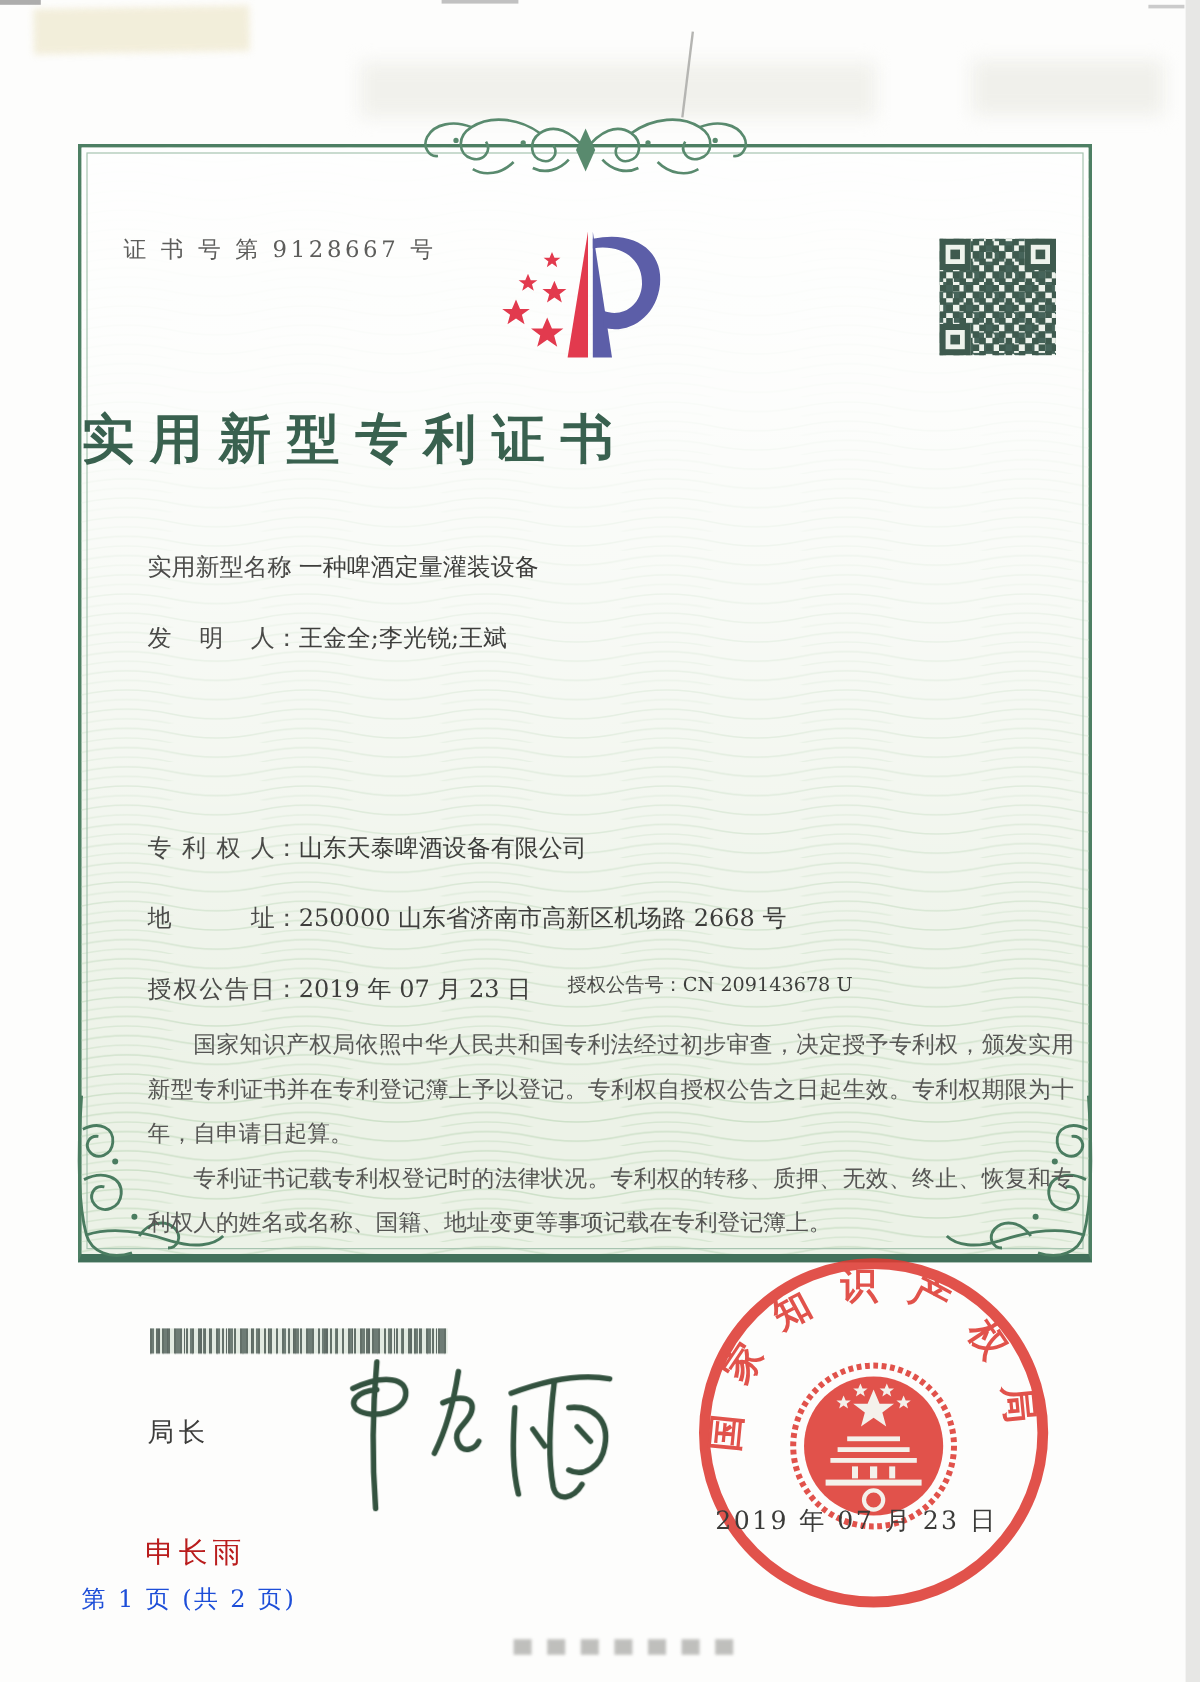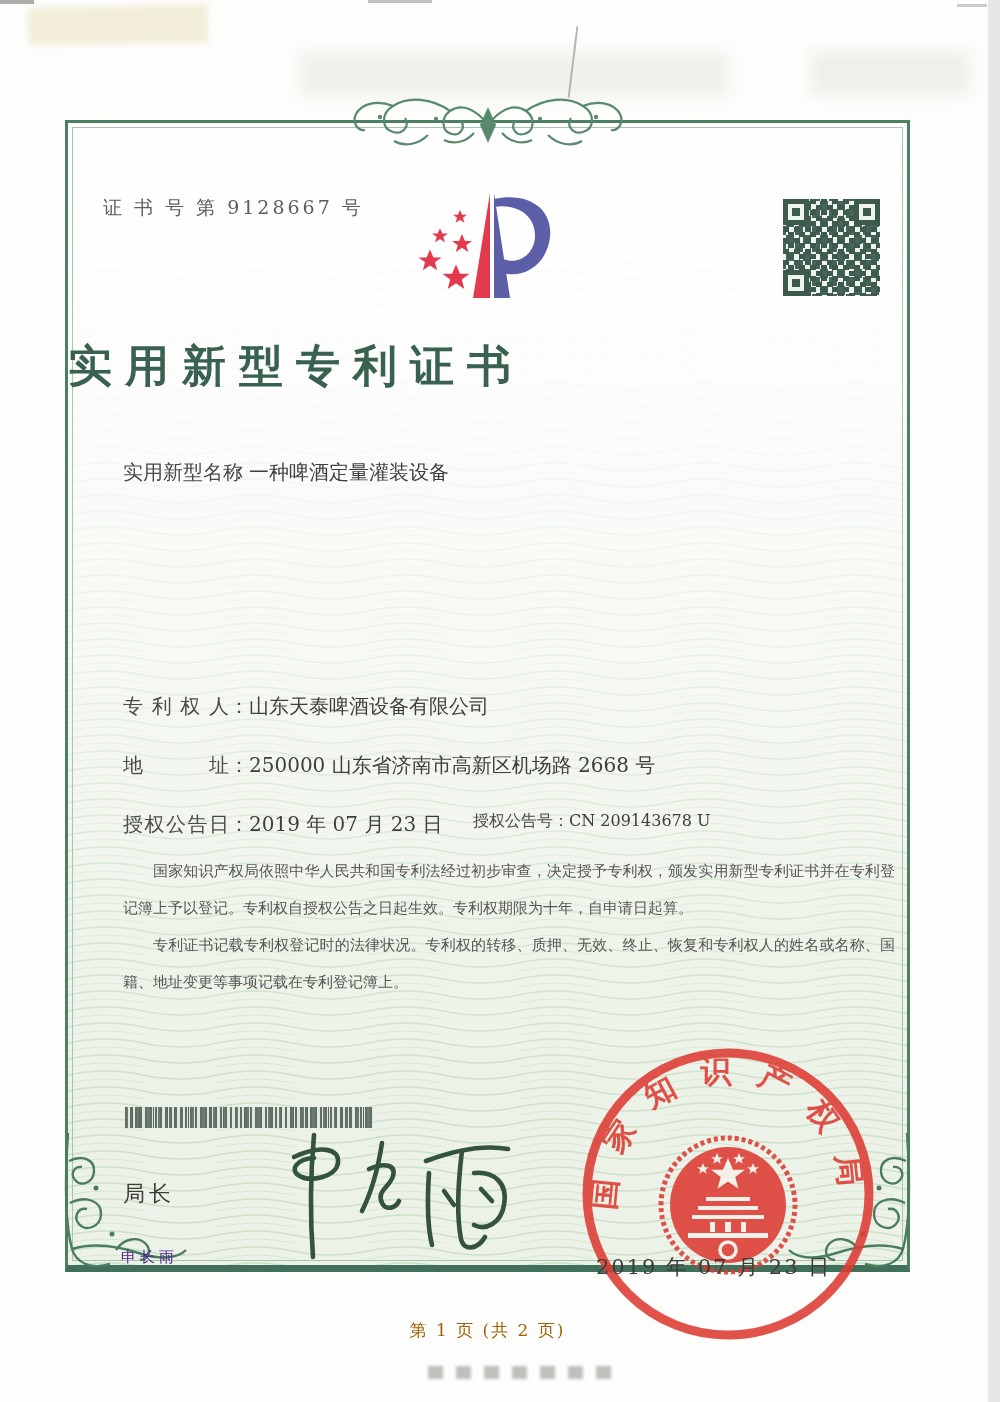--- a/index.html
+++ b/index.html
@@ -19,21 +19,21 @@
   .topline-a { position:absolute; left:0; top:0; width:34px; height:4px; background:#8a8a8a; opacity:.7; }
   .topline-b { position:absolute; left:368px; top:0; width:64px; height:3px; background:#9a9a9a; opacity:.6; }
   .topline-c { position:absolute; left:957px; top:4px; width:30px; height:3px; background:#aaa; opacity:.6; }
   .scratch { position:absolute; left:572px; top:26px; width:2px; height:72px; background:#b5b5b2; transform:rotate(7deg); }
   .stray-mark { position:absolute; left:287px; top:222px; font-size:15px; color:#9c9c98; }
   .residue { position:absolute; left:428px; top:1366px; display:flex; gap:13px; }
   .residue i { width:15px; height:13px; background:#8d8d89; filter:blur(1.4px); opacity:.55; display:block; }
 
   
   .cert {
-    position:absolute; left:65px; top:120px; width:845px; height:1152px;
+    position:absolute; left:65px; top:120px; width:845px; height:932px;
     border:3px solid #4d7f63; border-bottom:7px solid #41705a;
     background:#ecf2e7; box-sizing:border-box;
   }
   .waves { position:absolute; inset:0; width:100%; height:100%; z-index:0; }
   .whitewash { position:absolute; inset:0; z-index:1;
     background:linear-gradient(180deg, rgba(255,255,255,.97) 0%, rgba(255,255,255,.88) 22%,
       rgba(255,255,255,.55) 46%, rgba(255,255,255,.18) 70%, rgba(255,255,255,0) 88%); }
   .inner-line { position:absolute; inset:4px; border:1px solid #a6c4b0; z-index:2; pointer-events:none; }
 
   .orn-top { position:absolute; left:50%; top:-28px; transform:translateX(-50%); z-index:3; }
@@ -56,40 +56,40 @@
   .title { position:absolute; left:0; right:0; top:214px; text-align:left;
     font-size:44px; font-weight:600; letter-spacing:13px; color:#39614f; }
 
   .row { position:absolute; left:55px; font-size:20px; color:#4a4a48; white-space:nowrap; }
   .lbl { display:inline-block; width:106px; text-align:justify; text-align-last:justify; vertical-align:bottom; }
   .val { margin-left:0; color:#3e3e3c; }
   .r0{top:336px} .r1{top:395px} .r2{top:453px} .r3{top:512px} .r4{top:570px} .r5{top:629px}
   .grant { position:absolute; top:688px; left:55px; font-size:20px; color:#4a4a48; white-space:nowrap; }
   .grant2 { position:absolute; top:688px; left:405px; font-size:16px; color:#4a4a48; white-space:nowrap; }
 
-  .paras { position:absolute; left:55px; top:730px; width:772px; font-size:15px;
+  .paras { position:absolute; left:55px; top:730px; width:772px; font-size:19px;
     line-height:37px; color:#565654; text-align:justify; }
   .paras p { margin:0; text-indent:2em; }
 
   .barcode { position:absolute; left:57px; top:984px; width:248px; height:21px; opacity:.88;
     background:
       repeating-linear-gradient(90deg,#4e5d55 0 2px, rgba(0,0,0,0) 2px 5px),
       repeating-linear-gradient(90deg,#5a6a62 0 3px, rgba(0,0,0,0) 3px 11px),
       repeating-linear-gradient(90deg,#47554f 0 1px, rgba(0,0,0,0) 1px 7px),
       #dfe7dd; }
 
   .cm-title { position:absolute; left:55px; top:1056px; font-size:22px; letter-spacing:4px; color:#3d3d3b; }
-  .cm-name  { position:absolute; left:53px; top:1125px; font-size:15px; letter-spacing:4px; color:#4c1d95; }
+  .cm-name  { position:absolute; left:53px; top:1155px; font-size:24px; letter-spacing:4px; color:#b91c1c; }
   .signature { position:absolute; left:198px; top:998px; }
 
   .seal { position:absolute; left:505px; top:916px; mix-blend-mode:multiply; }
   .seal-date { position:absolute; left:528px; top:1130px; font-size:21px; letter-spacing:2px; color:#3b3b39; z-index:6; }
 
-  .page-footer { position:absolute; left:0; right:0; top:1196px; text-align:center;
-    font-size:17px; letter-spacing:2px; color:#a16207; }
+  .page-footer { position:absolute; left:0; right:0; top:1196px; text-align:left;
+    font-size:20px; letter-spacing:2px; color:#1d4ed8; }
 </style>
 </head>
 <body>
 
 <svg width="0" height="0" style="position:absolute" aria-hidden="true">
   <defs>
     <path id="st" d="M0,-10 2.94,-3.09 10,-3.09 4.29,1.18 6.18,8.09 0,3.82 -6.18,8.09 -4.29,1.18 -10,-3.09 -2.94,-3.09 Z"></path>
     <g id="topOrnHalf" stroke="#598a6e" fill="none" stroke-width="2.2">
       <path d="M0,30 C12,14 26,8 38,16 C48,23 46,37 36,39 C28,41 22,33 27,26"></path>
       <path d="M38,16 C56,3 80,1 95,11 C108,19 106,34 95,37 C85,40 78,31 83,23"></path>
@@ -172,20 +172,23 @@
       <div class="qf tl"></div>
       <div class="qf tr"></div>
       <div class="qf bl"></div>
     </div>
 
     <div class="title">实用新型专利证书</div>
 
     <div class="row r0">
       <span class="lbl">实用新型名称</span><span>：</span><span class="val">一种啤酒定量灌装设备</span>
     </div>
+    <div class="row r1">
+      <span class="lbl">发明人</span><span>：</span><span class="val">王金全;李光锐;王斌</span>
+    </div>
     <div class="row r4">
       <span class="lbl">专利权人</span><span>：</span><span class="val">山东天泰啤酒设备有限公司</span>
     </div>
     <div class="row r5">
       <span class="lbl">地址</span><span>：</span><span class="val">250000 山东省济南市高新区机场路 2668 号</span>
     </div>
 
     <div class="grant">
       <span class="lbl">授权公告日</span><span>：</span><span class="val">2019 年 07 月 23 日</span>
     </div>

